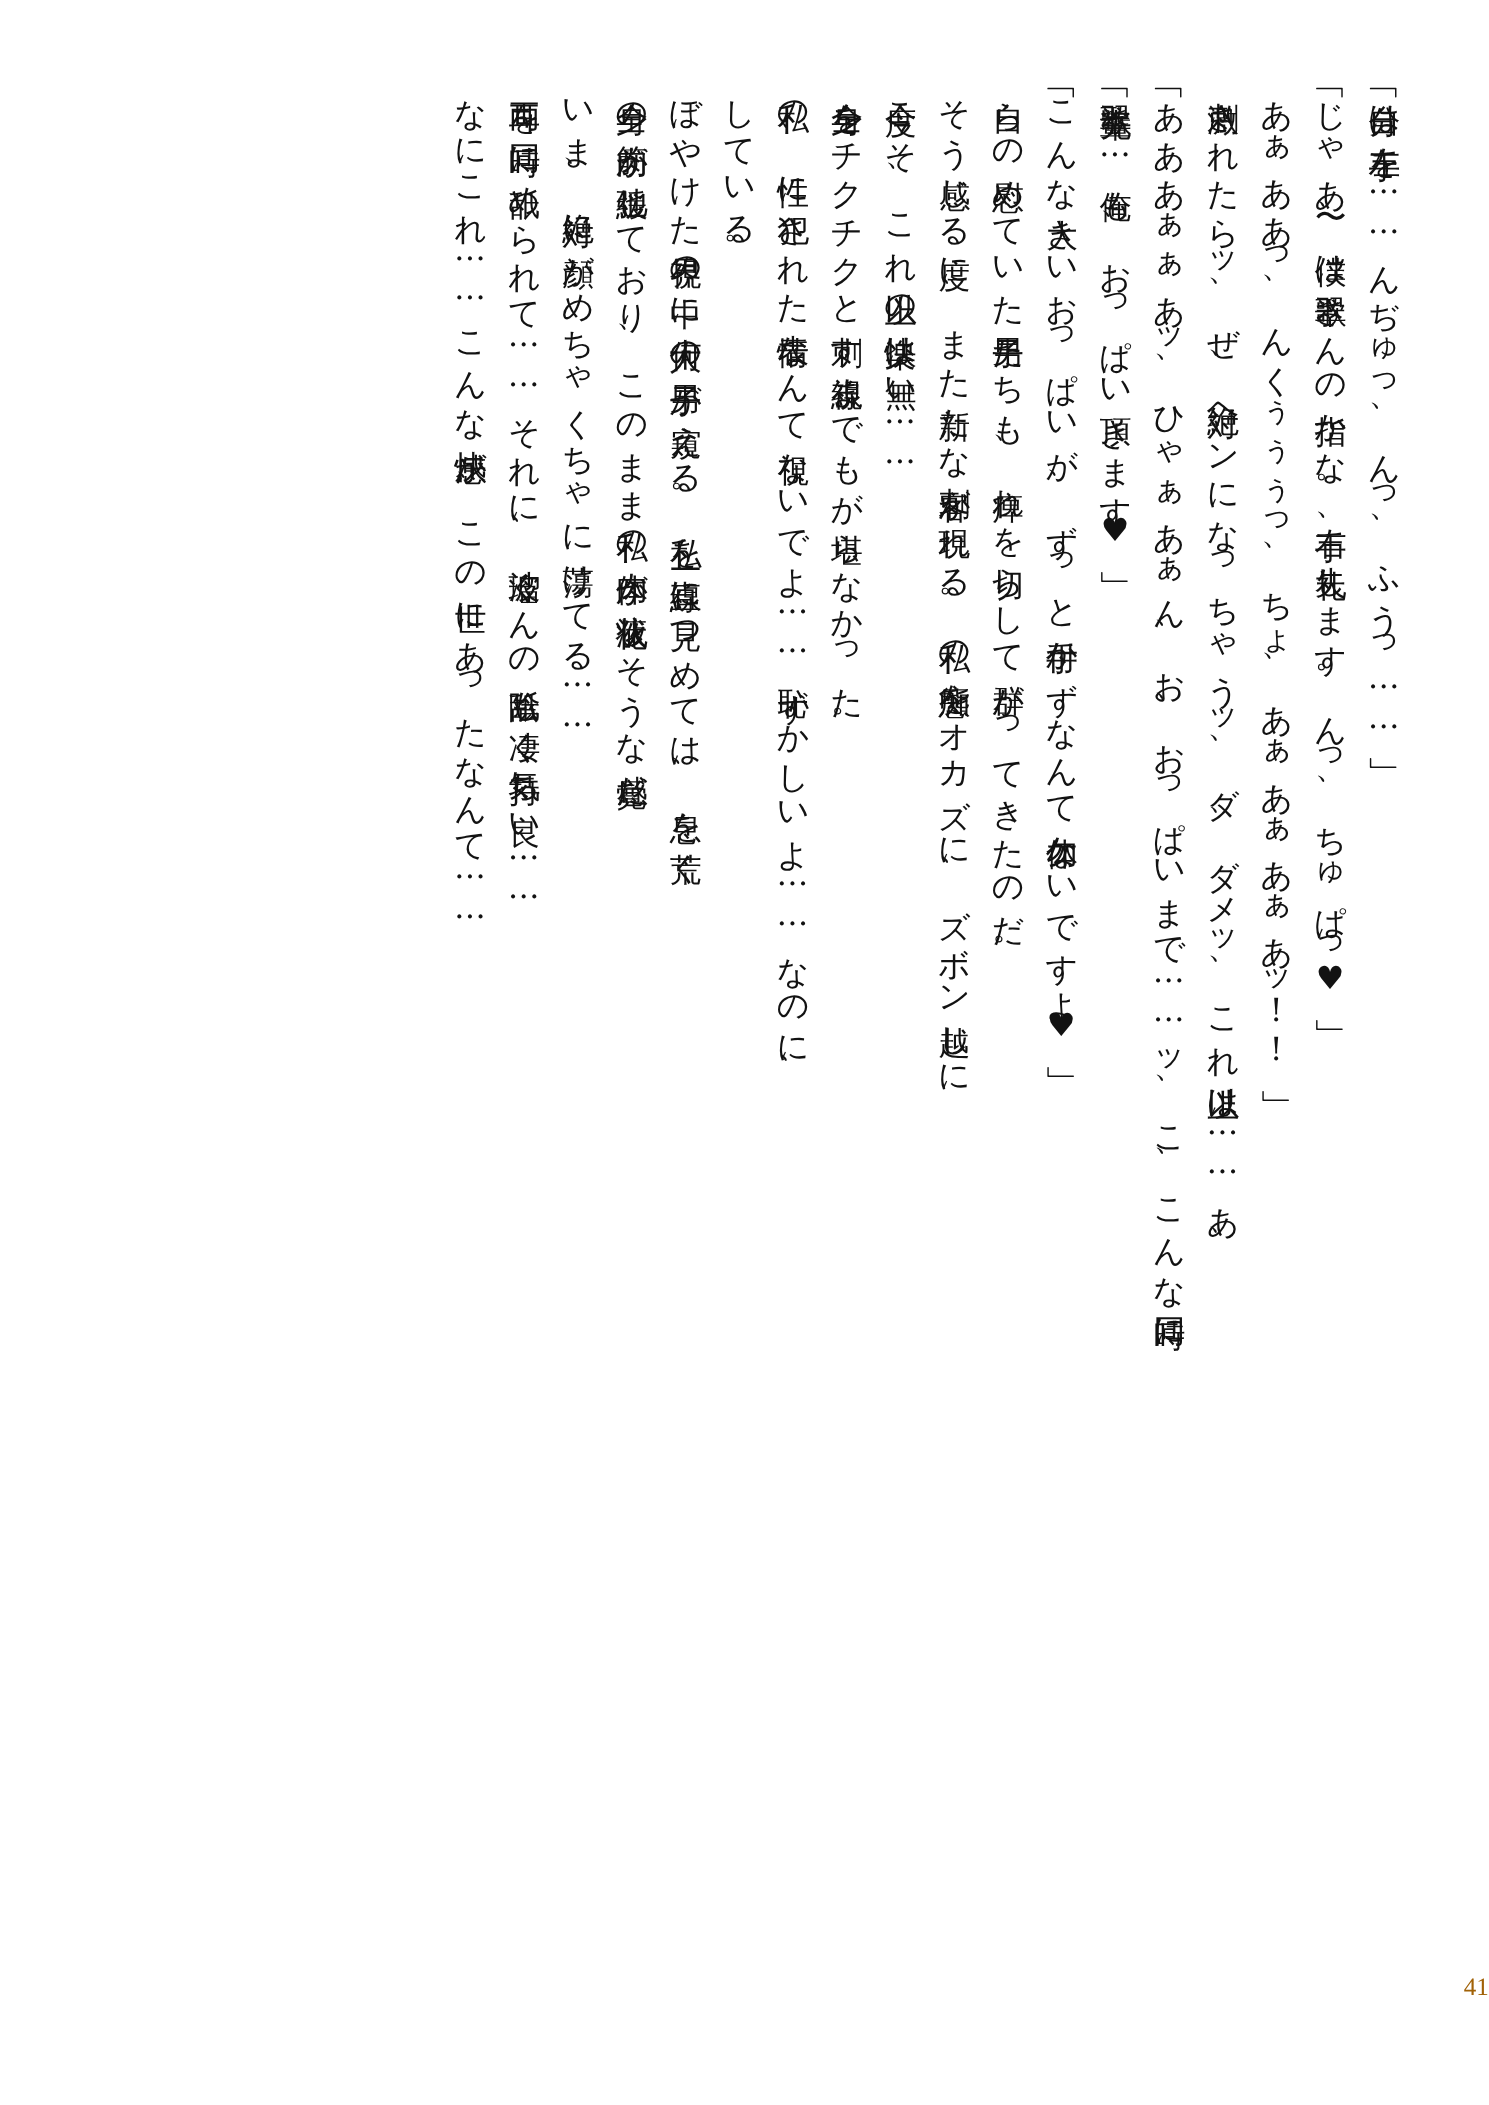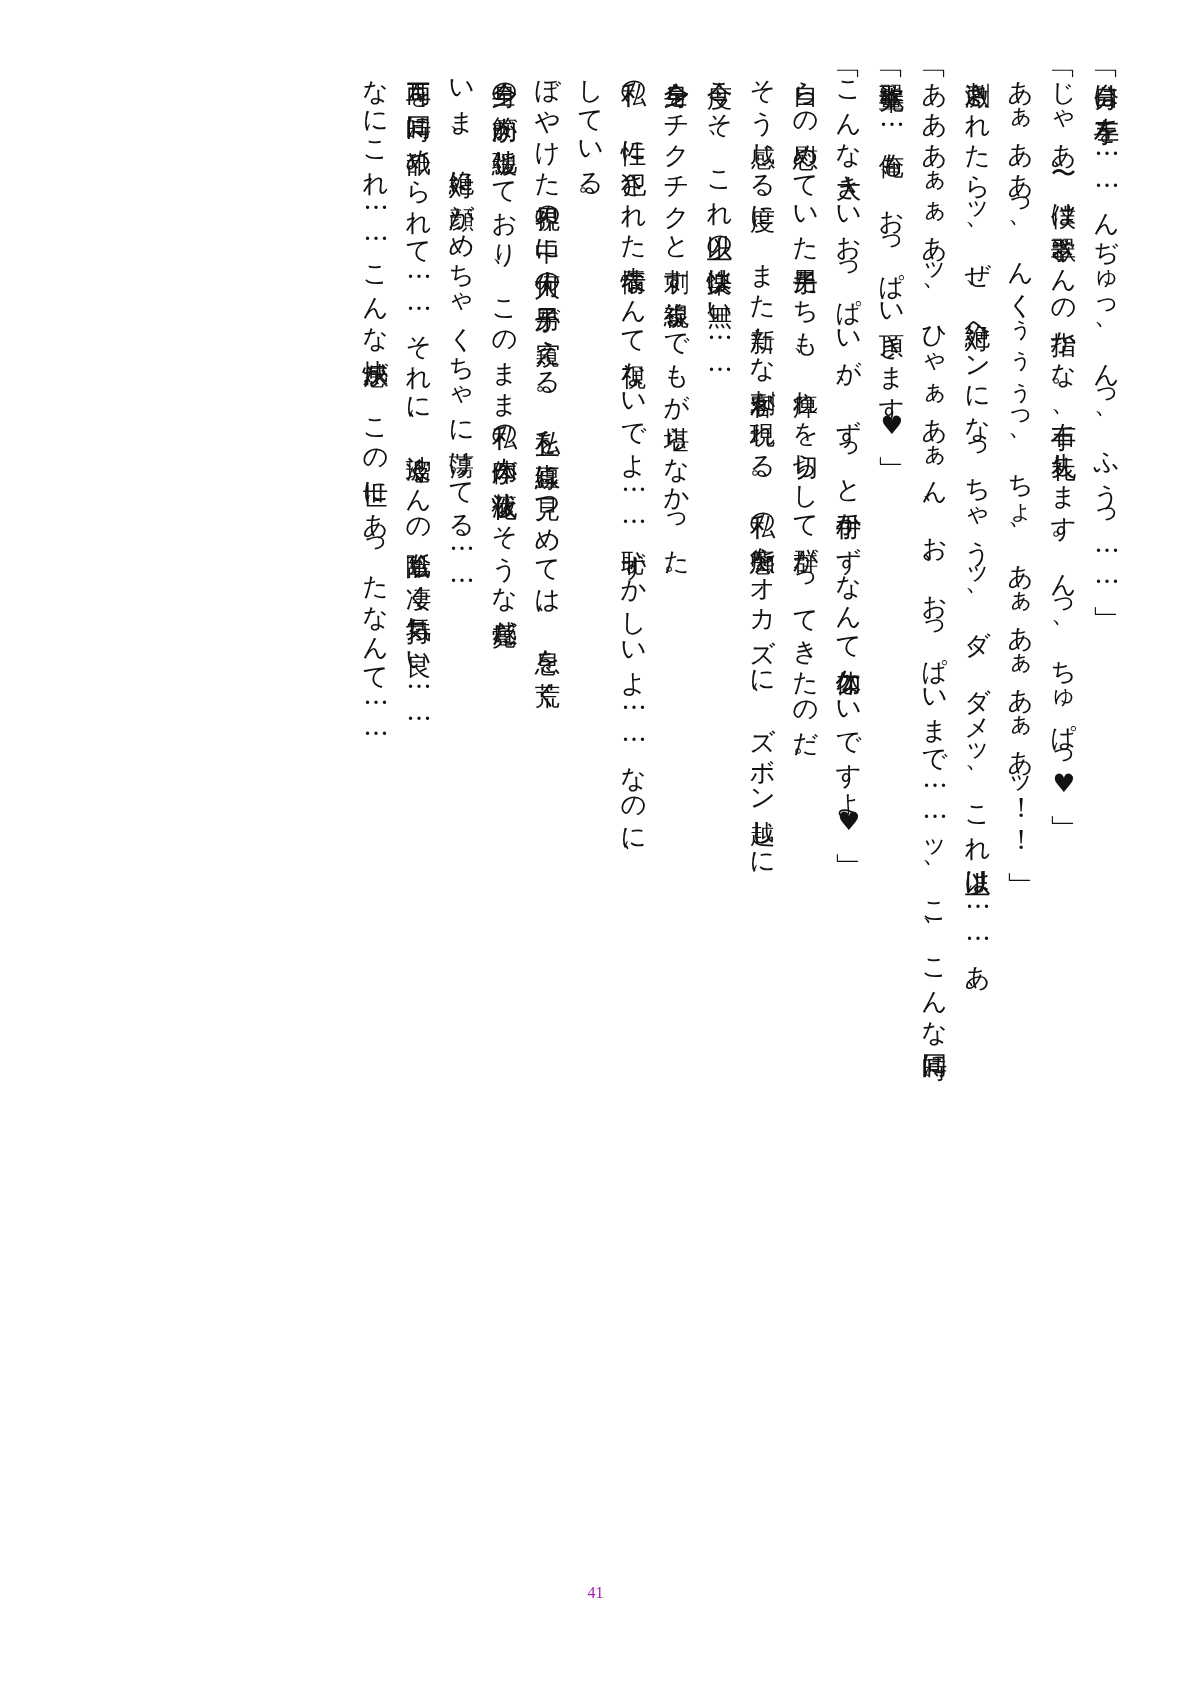--- a/index.html
+++ b/index.html
@@ -43,24 +43,24 @@
     overflow: visible;
     font-family: "DejaVu Serif", "Liberation Serif", serif;
     font-weight: 500;
     color: #121212;
   }
   .page-number {
     position: absolute;
     left: 0;
     right: 0;
     bottom: 82px;
-    text-align: center;
-    font-size: 16px;
+    text-align: right;
+    font-size: 20px;
     font-family: "Liberation Serif", "DejaVu Serif", serif;
-    color: #a21caf;
+    color: #a16207;
   }
 </style>
 </head>
 <body>
 
 <div class="page">
 
   <div class="body-text">
     <div class="col">なにこれ……こんな快感が、この世にあったなんて……</div>
     <div class="col">両耳を同時に舐められて……それに、波瑠くんの舐陰も凄く気持ち良い……</div>

